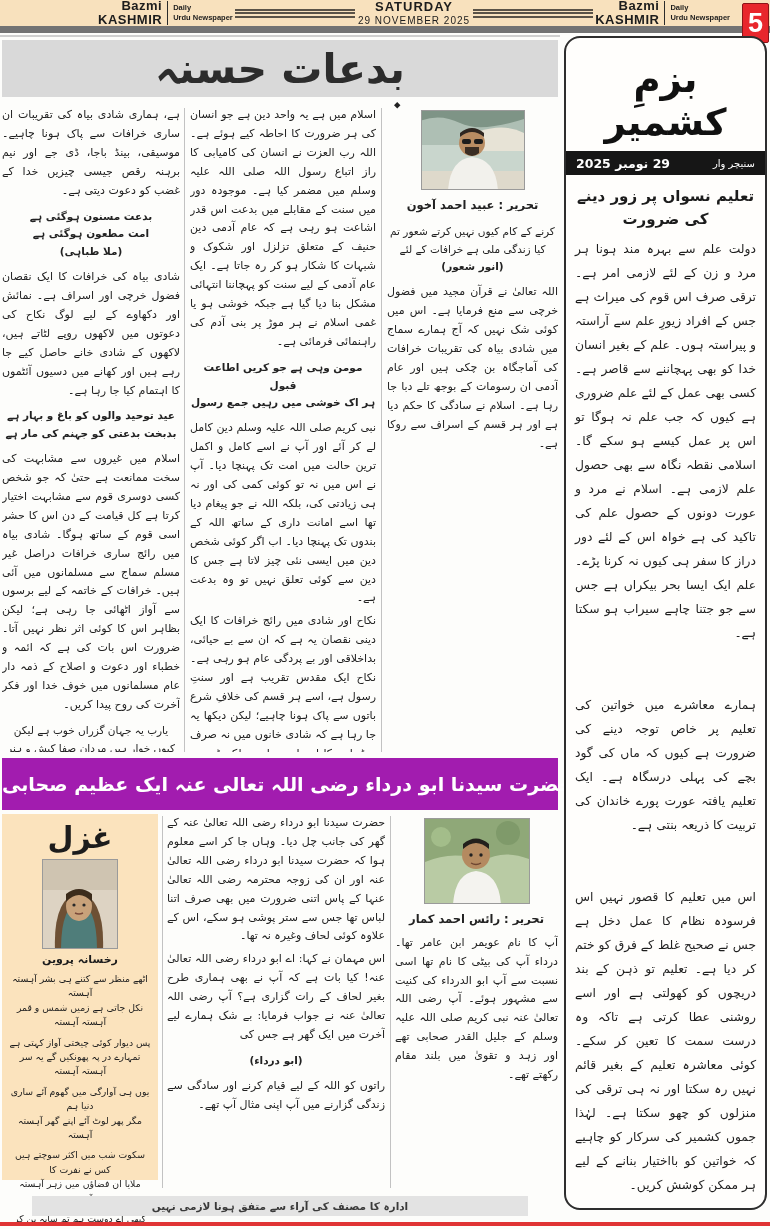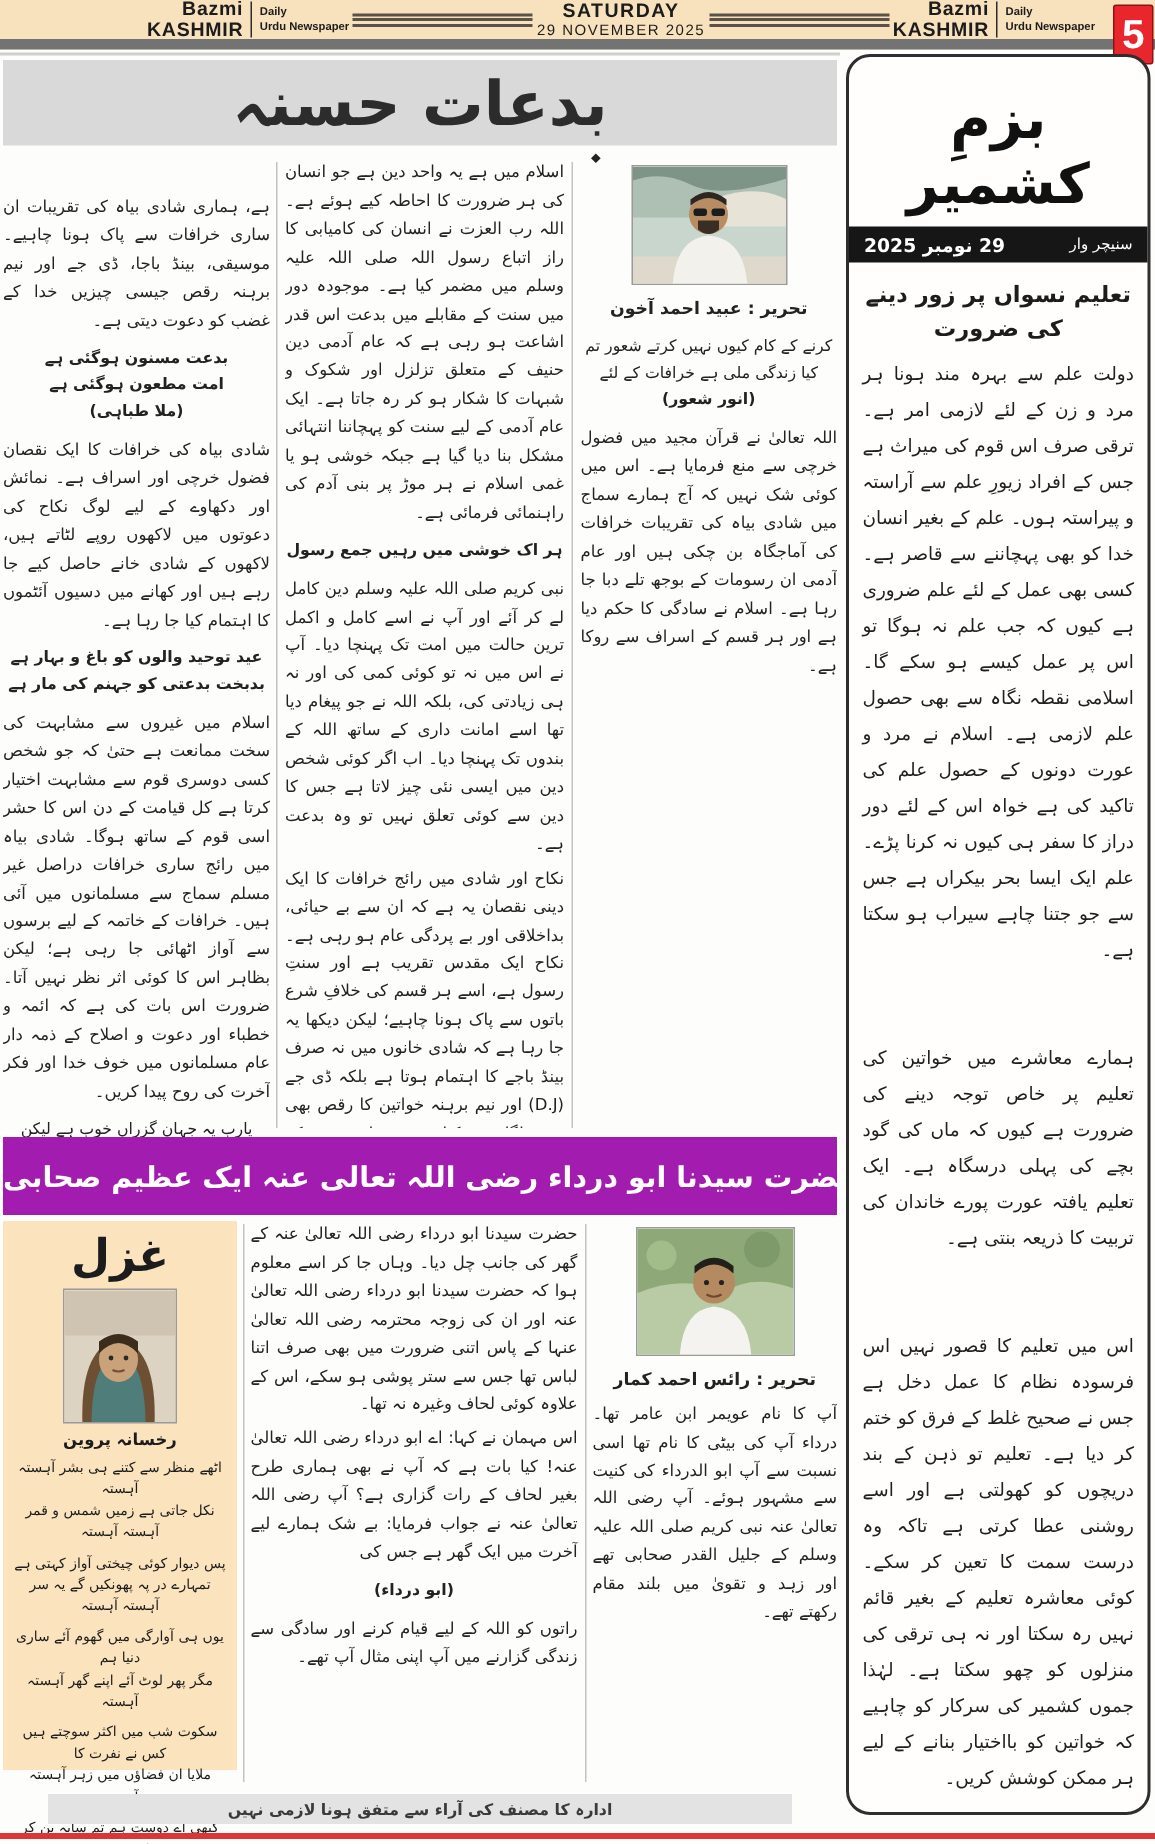--- a/index.html
+++ b/index.html
@@ -146,27 +146,28 @@
     <div>کرنے کے کام کیوں نہیں کرتے شعور تم</div>
     <div>کیا زندگی ملی ہے خرافات کے لئے</div>
     <div style="font-weight:bold">(انور شعور)</div>
   </div>
   <p>اللہ تعالیٰ نے قرآن مجید میں فضول خرچی سے منع فرمایا ہے۔ اس میں کوئی شک نہیں کہ آج ہمارے سماج میں شادی بیاہ کی تقریبات خرافات کی آماجگاہ بن چکی ہیں اور عام آدمی ان رسومات کے بوجھ تلے دبا جا رہا ہے۔ اسلام نے سادگی کا حکم دیا ہے اور ہر قسم کے اسراف سے روکا ہے۔</p>
 </div>
 
 <div class="col urdu just abs" style="left:190px; top:106px; width:186px; height:646px;">
   <p>اسلام میں ہے یہ واحد دین ہے جو انسان کی ہر ضرورت کا احاطہ کیے ہوئے ہے۔ اللہ رب العزت نے انسان کی کامیابی کا راز اتباع رسول اللہ صلی اللہ علیہ وسلم میں مضمر کیا ہے۔ موجودہ دور میں سنت کے مقابلے میں بدعت اس قدر اشاعت ہو رہی ہے کہ عام آدمی دین حنیف کے متعلق تزلزل اور شکوک و شبہات کا شکار ہو کر رہ جاتا ہے۔ ایک عام آدمی کے لیے سنت کو پہچاننا انتہائی مشکل بنا دیا گیا ہے جبکہ خوشی ہو یا غمی اسلام نے ہر موڑ پر بنی آدم کی راہنمائی فرمائی ہے۔</p>
   <div class="verse">
+    <div>مومن وہی ہے جو کریں اطاعت قبول</div>
     <div>ہر اک خوشی میں رہیں جمع رسول</div>
   </div>
   <p>نبی کریم صلی اللہ علیہ وسلم دین کامل لے کر آئے اور آپ نے اسے کامل و اکمل ترین حالت میں امت تک پہنچا دیا۔ آپ نے اس میں نہ تو کوئی کمی کی اور نہ ہی زیادتی کی، بلکہ اللہ نے جو پیغام دیا تھا اسے امانت داری کے ساتھ اللہ کے بندوں تک پہنچا دیا۔ اب اگر کوئی شخص دین میں ایسی نئی چیز لاتا ہے جس کا دین سے کوئی تعلق نہیں تو وہ بدعت ہے۔</p>
   <p>نکاح اور شادی میں رائج خرافات کا ایک دینی نقصان یہ ہے کہ ان سے بے حیائی، بداخلاقی اور بے پردگی عام ہو رہی ہے۔ نکاح ایک مقدس تقریب ہے اور سنتِ رسول ہے، اسے ہر قسم کی خلافِ شرع باتوں سے پاک ہونا چاہیے؛ لیکن دیکھا یہ جا رہا ہے کہ شادی خانوں میں نہ صرف بینڈ باجے کا اہتمام ہوتا ہے بلکہ ڈی جے (D.J) اور نیم برہنہ خواتین کا رقص بھی ہونے لگا ہے۔ کیا ہمیں معلوم نہیں کہ رقص و سرود اور ناچ گانے کا اسلامی تہذیب سے کوئی تعلق نہیں ہے، یہ دراصل دشمنانِ خدا اور رسول کی تہذیب ہے۔</p>
 </div>
 
-<div class="col urdu just abs" style="left:2px; top:106px; width:178px; height:646px;margin-top:23px;">
+<div class="col urdu just abs" style="left:2px; top:106px; width:178px; height:646px;">
   <p>ہے، ہماری شادی بیاہ کی تقریبات ان ساری خرافات سے پاک ہونا چاہیے۔ موسیقی، بینڈ باجا، ڈی جے اور نیم برہنہ رقص جیسی چیزیں خدا کے غضب کو دعوت دیتی ہے۔</p>
   <div class="verse">
     <div>بدعت مسنون ہوگئی ہے</div>
     <div>امت مطعون ہوگئی ہے</div>
     <div>(ملا طباہی)</div>
   </div>
   <p>شادی بیاہ کی خرافات کا ایک نقصان فضول خرچی اور اسراف ہے۔ نمائش اور دکھاوے کے لیے لوگ نکاح کی دعوتوں میں لاکھوں روپے لٹاتے ہیں، لاکھوں کے شادی خانے حاصل کیے جا رہے ہیں اور کھانے میں دسیوں آئٹموں کا اہتمام کیا جا رہا ہے۔</p>
   <div class="verse">
     <div>عید توحید والوں کو باغ و بہار ہے</div>
     <div>بدبخت بدعتی کو جہنم کی مار ہے</div>

